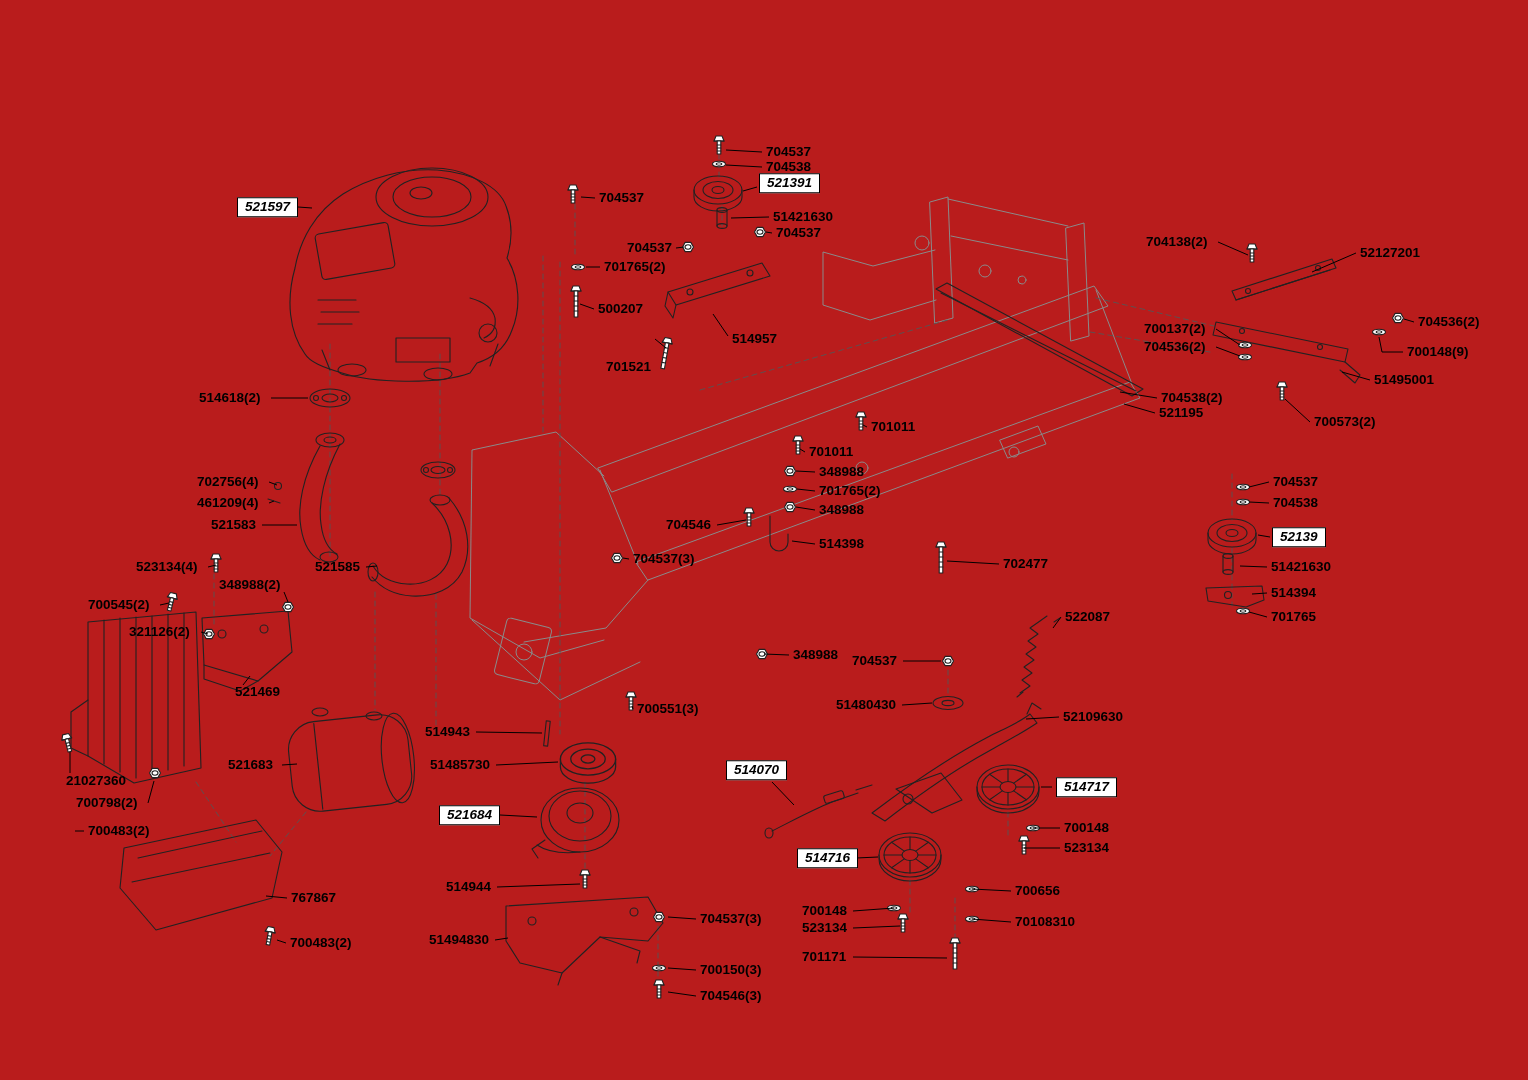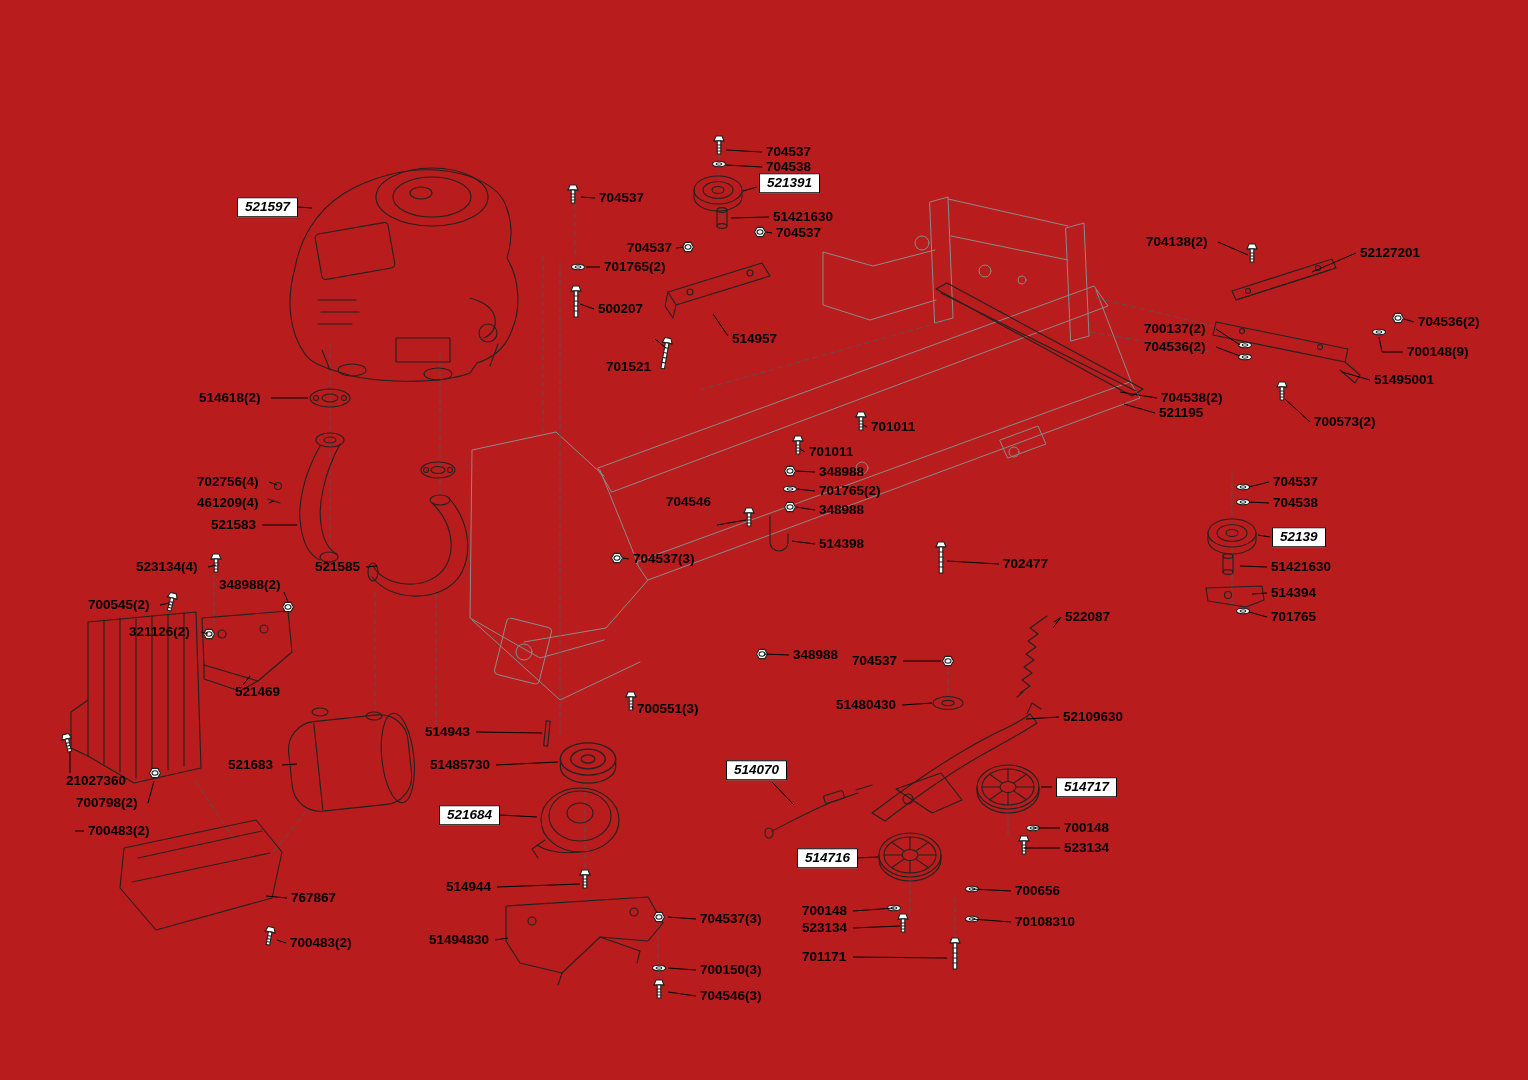--- a/index.html
+++ b/index.html
@@ -439,21 +439,21 @@
       <div class="label" style="left: 1314px; top: 422px;">700573(2)</div>
       <div class="label" style="left: 871px; top: 427px;">701011</div>
       <div class="label" style="left: 199px; top: 398px;">514618(2)</div>
       <div class="label" style="left: 809px; top: 452px;">701011</div>
       <div class="label" style="left: 819px; top: 472px;">348988</div>
       <div class="label" style="left: 819px; top: 491px;">701765(2)</div>
       <div class="label" style="left: 819px; top: 510px;">348988</div>
       <div class="label" style="left: 197px; top: 482px;">702756(4)</div>
       <div class="label" style="left: 197px; top: 503px;">461209(4)</div>
       <div class="label" style="left: 211px; top: 525px;">521583</div>
-      <div class="label" style="left: 666px; top: 502px;">704546</div>
+      <div class="label" style="left: 666px; top: 525px;">704546</div>
       <div class="label" style="left: 819px; top: 544px;">514398</div>
       <div class="label" style="left: 633px; top: 559px;">704537(3)</div>
       <div class="label" style="left: 1003px; top: 564px;">702477</div>
       <div class="label" style="left: 315px; top: 567px;">521585</div>
       <div class="label" style="left: 136px; top: 567px;">523134(4)</div>
       <div class="label" style="left: 219px; top: 585px;">348988(2)</div>
       <div class="label" style="left: 1273px; top: 482px;">704537</div>
       <div class="label" style="left: 1273px; top: 503px;">704538</div>
       <div class="label boxed" style="left: 1279px; top: 537px;">52139</div>
       <div class="label" style="left: 1271px; top: 567px;">51421630</div>

